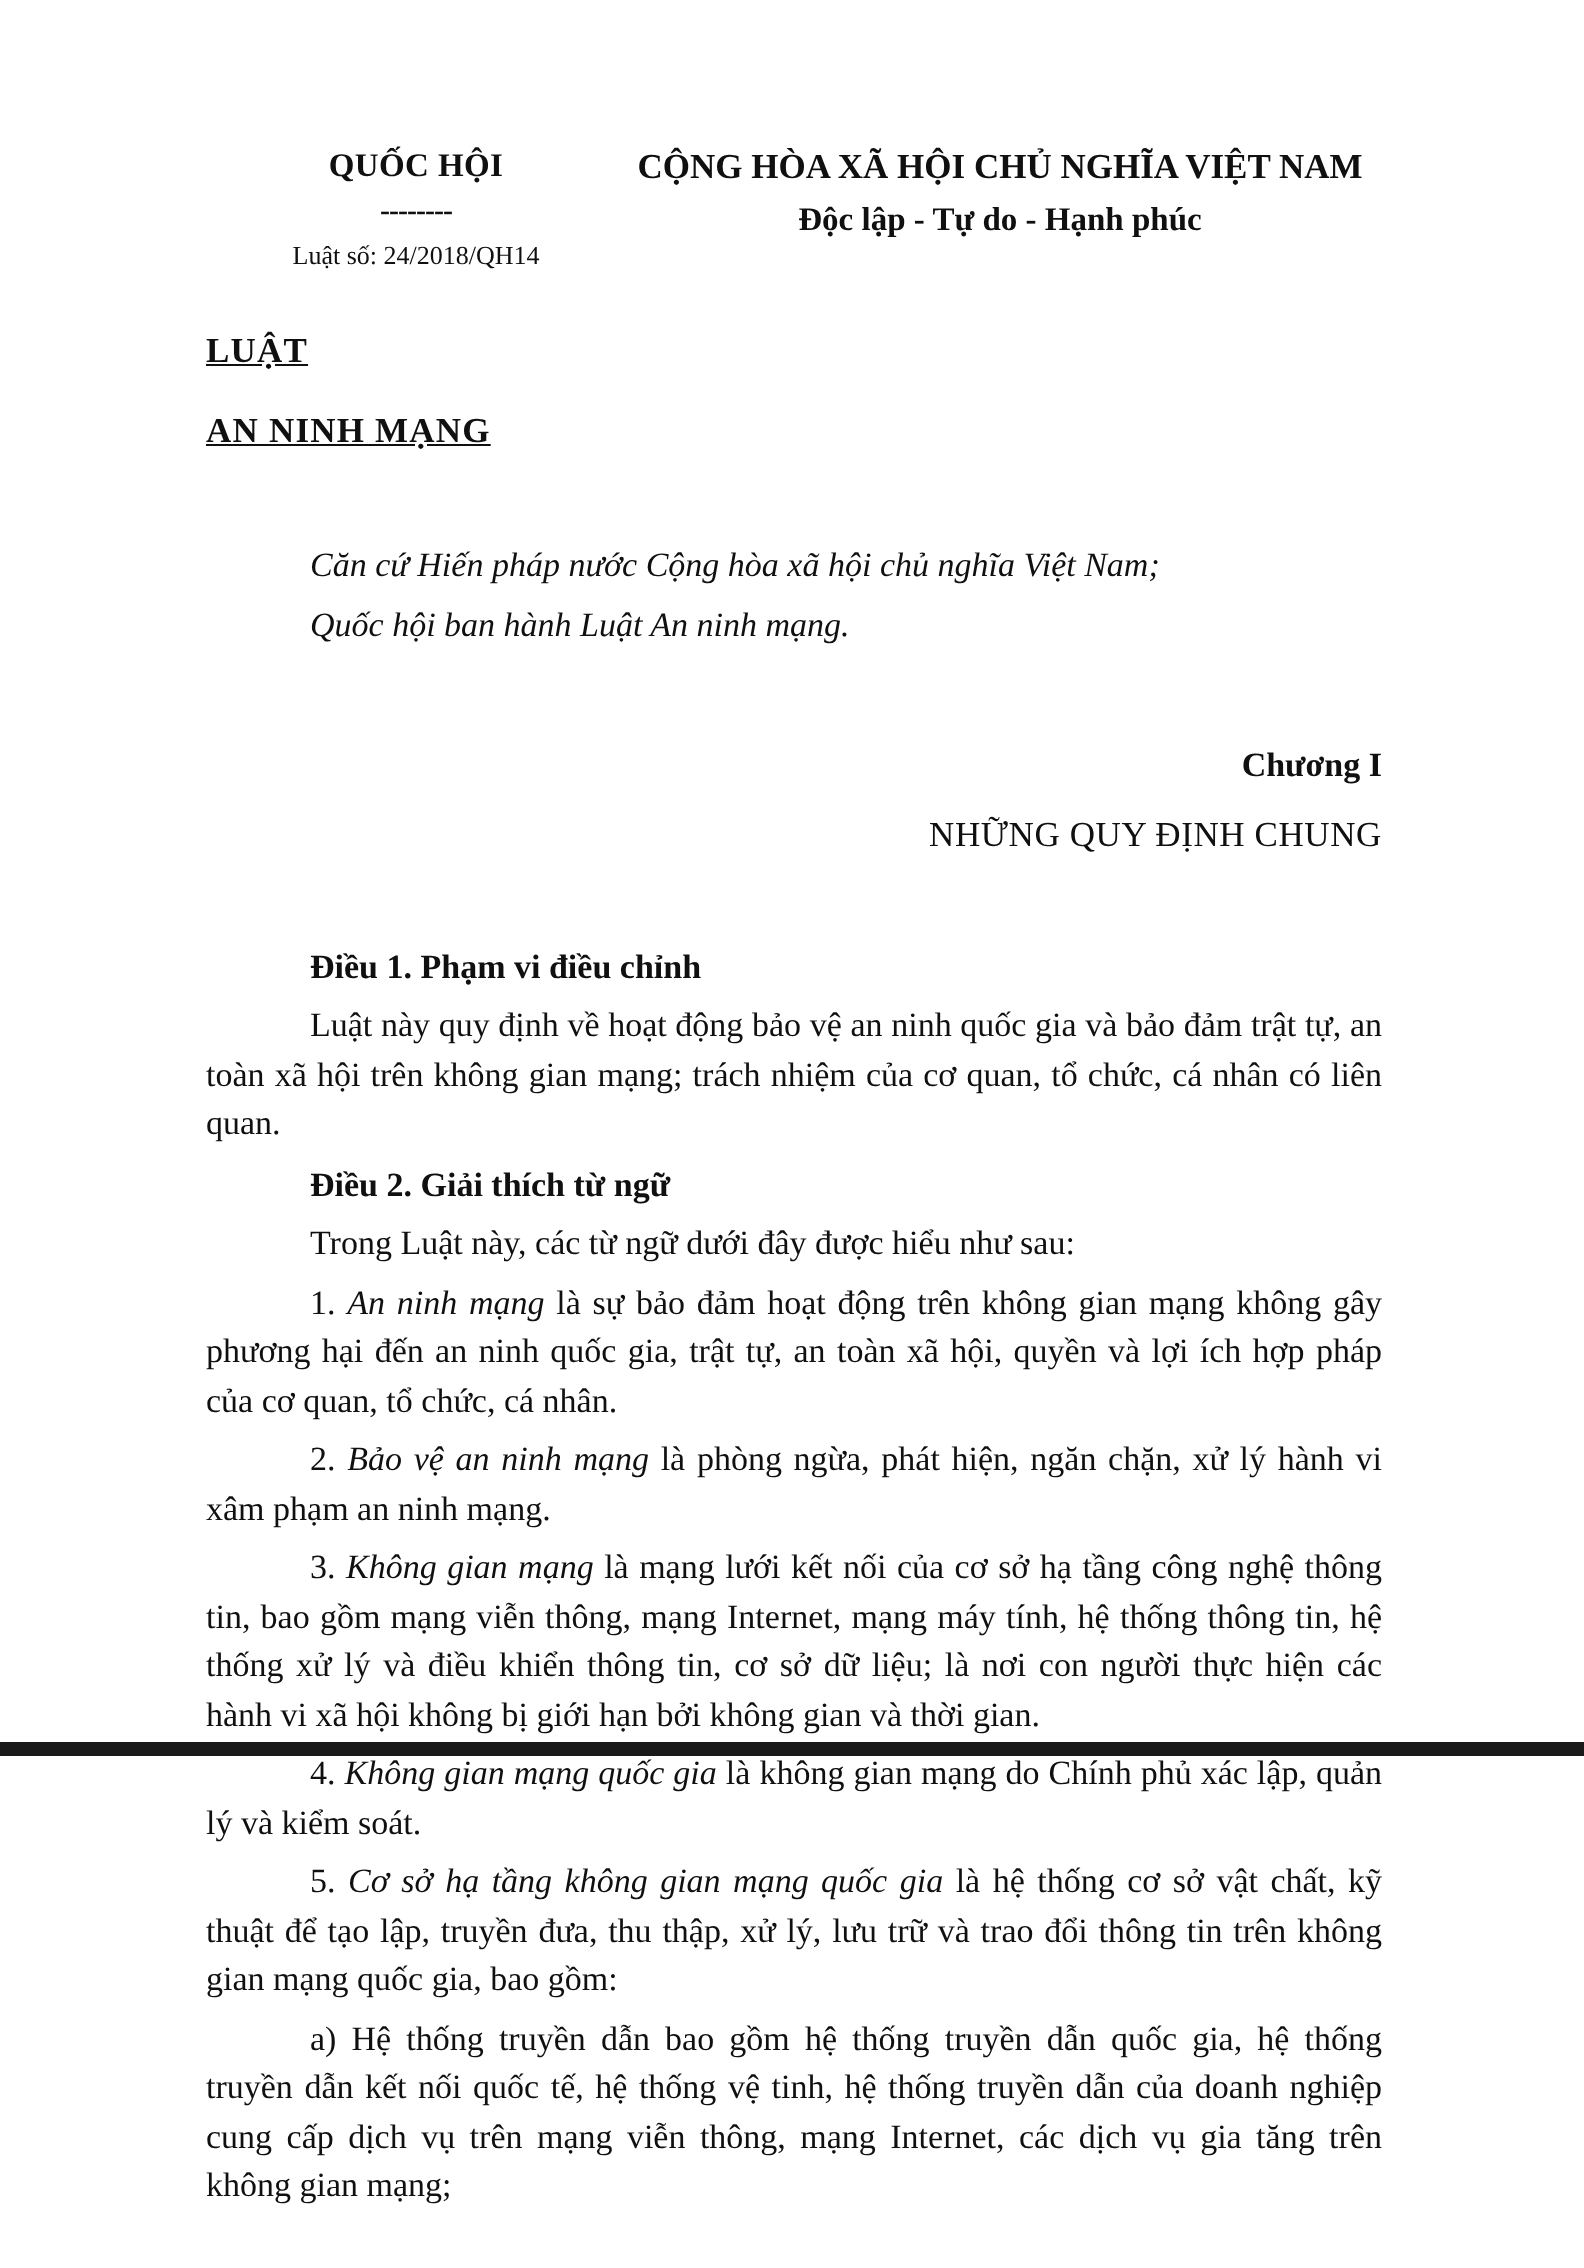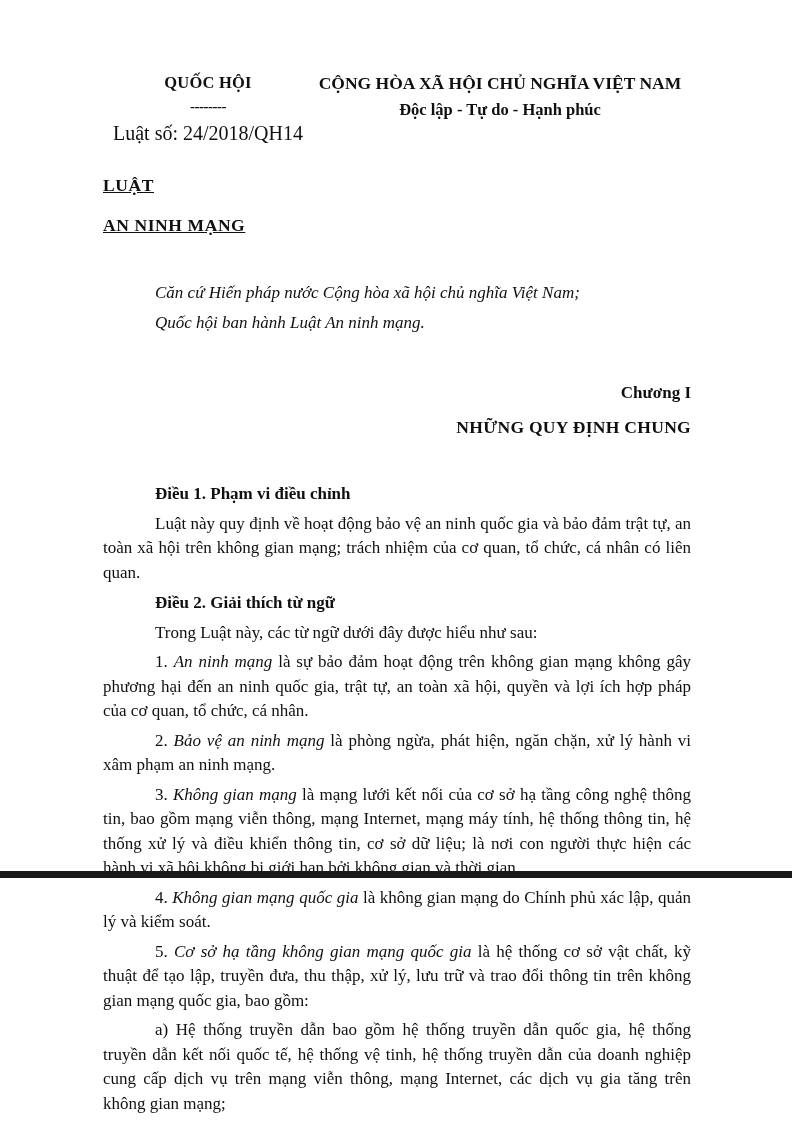--- a/index.html
+++ b/index.html
@@ -59,21 +59,21 @@
     white-space: nowrap;
   }
   .rule-dashes {
     font-size: 15px;
     font-weight: bold;
     line-height: 1.5;
     letter-spacing: -0.5px;
     margin-top: 1px;
   }
   .law-number {
-    font-size: 20px;
+    font-size: 13px;
     line-height: 1.45;
     margin-top: 1px;
     white-space: nowrap;
   }
   .country-name {
     font-size: 17.5px;
     font-weight: bold;
     line-height: 1.35;
     white-space: nowrap;
   }
@@ -125,21 +125,21 @@
     text-align: right;
     margin-top: 44px;
   }
   .chapter-label {
     font-size: 17px;
     font-weight: bold;
     line-height: 1.5;
   }
   .chapter-title {
     font-size: 17.5px;
-    font-weight: bold;
+    font-weight: normal;
     letter-spacing: .3px;
     line-height: 1.5;
     margin-top: 8px;
   }
 
   
   .body-block {
     margin-top: 36px;
     font-size: 17px;
     line-height: 24.5px;

